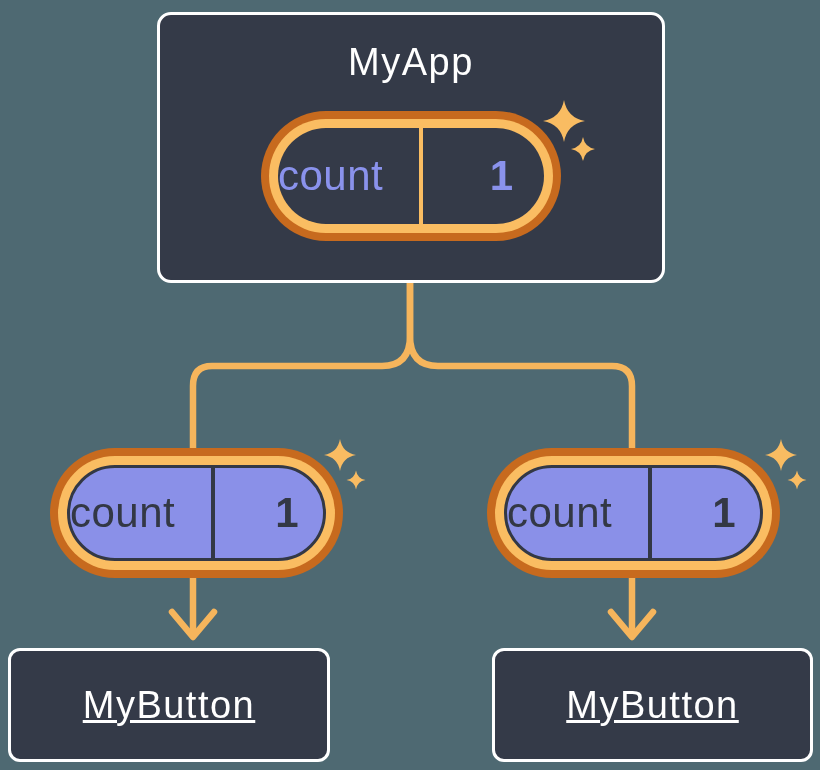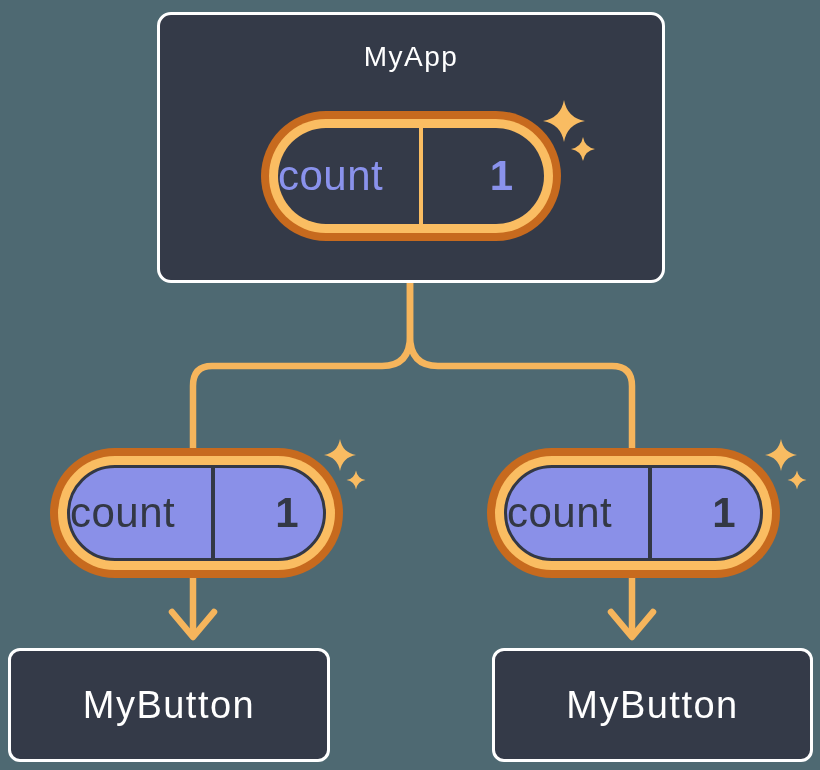--- a/index.html
+++ b/index.html
@@ -31,21 +31,21 @@
     border:3px solid #FFFFFF;
     border-radius:14px;
   }
 
   .app-box { left:157px; top:12px; width:508px; height:271px; }
 
   .box-title {
     position:absolute;
     left:0; top:26px; width:100%;
     text-align:center;
-    font-size:28px;
+    font-size:38px;
     letter-spacing:1.5px;
     color:#FFFFFF;
   }
 
   .pill {
     position:absolute;
     z-index:2;
     border-radius:999px;
     background:#C76A1E;         
     padding:8px;
@@ -90,20 +90,21 @@
   .core.purple .divider { background:#333845; }
 
   .button-box {
     display:flex;
     align-items:center;
     justify-content:center;
     border-radius:12px;
     color:#FFFFFF;
     font-size:38px;
     letter-spacing:1.5px;
+    text-decoration:underline;
   }
   .button-box.left  { left:8px;   top:648px; width:322px; height:114px; }
   .button-box.right { left:492px; top:648px; width:321px; height:114px; }
 
   .sparkle { fill:#F9BC62; }
 </style>
 </head>
 <body>
 
 <div class="canvas">

